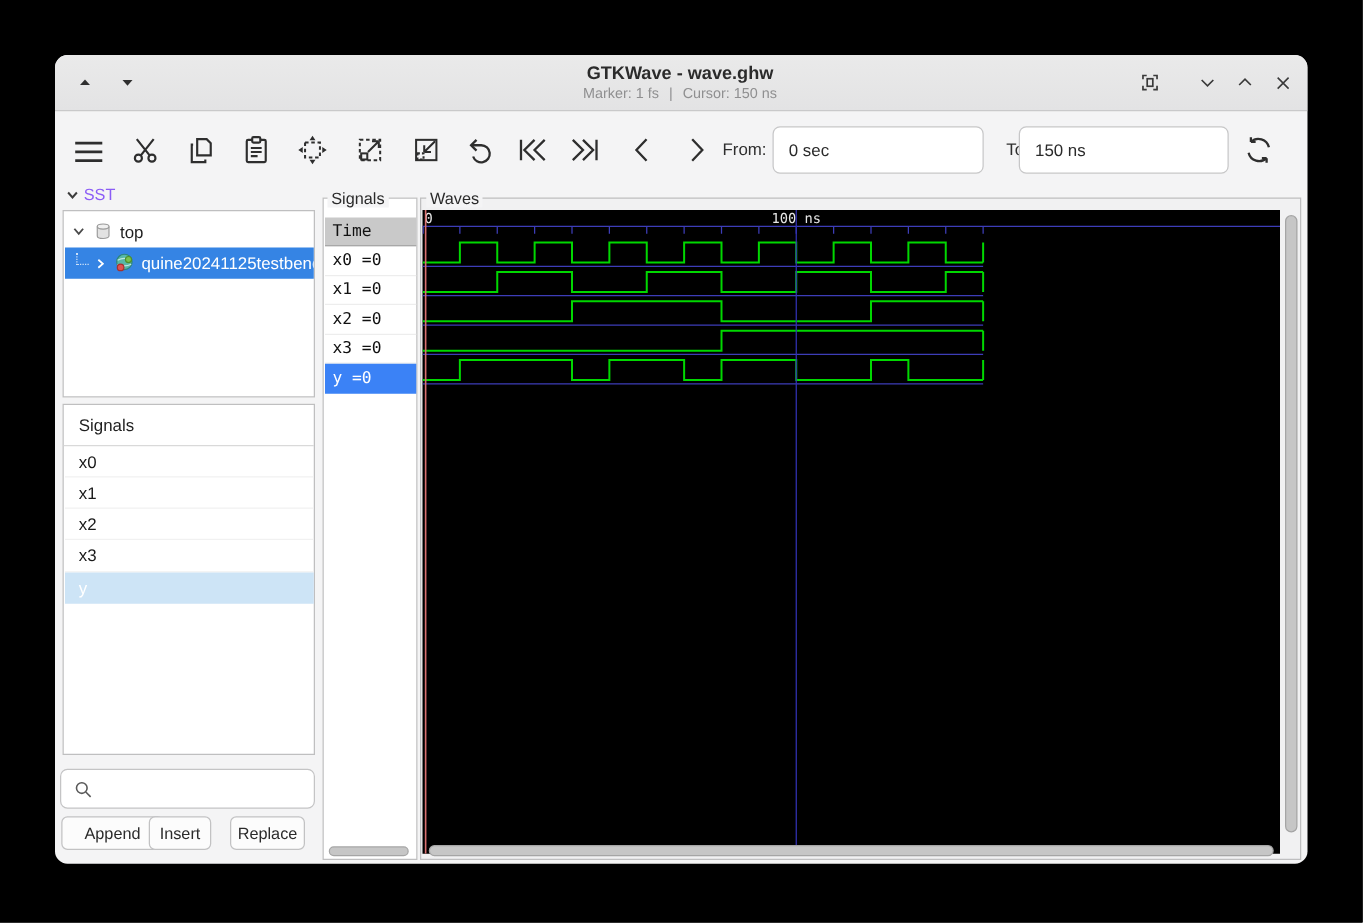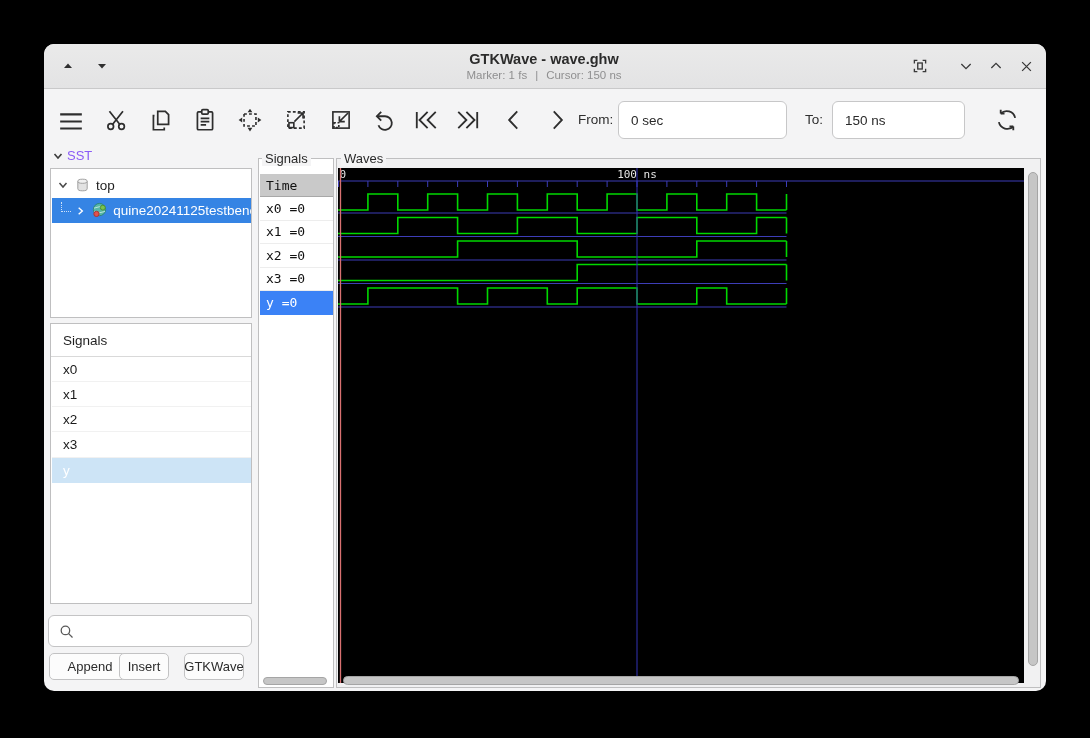--- a/index.html
+++ b/index.html
@@ -161,21 +161,21 @@
           </svg>
     </div>
     <div class="ticon" style="left:500px;">
       <svg viewBox="0 0 24 24" fill="none" stroke="#2e2e2e" stroke-width="1.7">
             <path d="M9 4 L16.5 12 L9 20"></path>
           </svg>
     </div>
     <div class="tlabel" style="left:534px;">From:</div>
     <input class="tinput" style="left: 574px; width: 169px;" value="0 sec">
     <div class="tlabel" style="left:749px;margin-left:12px;">To:</div>
-    <input class="tinput" style="left: 771px; width: 133px; margin-left: 17px;" value="150 ns">
+    <input class="tinput" style="left: 771px; width: 168px;" value="150 ns">
     <div class="ticon" style="left:950px;">
       <svg viewBox="0 0 24 24" fill="none" stroke="#2e2e2e" stroke-width="1.7">
         <path d="M19.5 10 A8 8 0 0 0 6.2 6"></path>
             <path d="M6.2 6 V2.5 M6.2 6 H9.7"></path>
         <path d="M4.5 14 A8 8 0 0 0 17.8 18"></path>
             <path d="M17.8 18 V21.5 M17.8 18 H14.3"></path>
           </svg>
     </div>
   </div>
 
@@ -226,21 +226,21 @@
   <div class="searchbox">
     <svg class="icon" style="position:absolute;left:9px;top:7px;" width="17" height="17" viewBox="0 0 24 24" fill="none" stroke="#5a5a5a" stroke-width="1.8">
       <circle cx="10.5" cy="10.5" r="6"></circle>
           <path d="M15 15 L20.5 20.5"></path>
         </svg>
     <input placeholder="" style="">
   </div>
 
   <div class="btn" style="left:5px;width:82px;">Append</div>
   <div class="btn" style="left:75px;width:50px;">Insert</div>
-  <div class="btn" style="left:140px;width:60px;">GTKWave</div>
+  <div class="btn" style="left:140px;width:60px;">Replace</div>
 
   <div class="framelabel" style="left:218px;top:107px;">Signals</div>
   <div class="panelbox" style="left:214px;top:114px;width:76px;height:530px;">
     <div class="timehdr mono">Time</div>
     <div id="signal-column-rows">
           <div class="sigrow mono" style="top: 38px;">x0 =0</div>
           <div class="sigrow mono" style="top: 61.5px;">x1 =0</div>
           <div class="sigrow mono" style="top: 85px;">x2 =0</div>
           <div class="sigrow mono" style="top: 108.5px;">x3 =0</div>
           <div class="sigrow mono sel" style="top: 132px;"> y =0</div>

